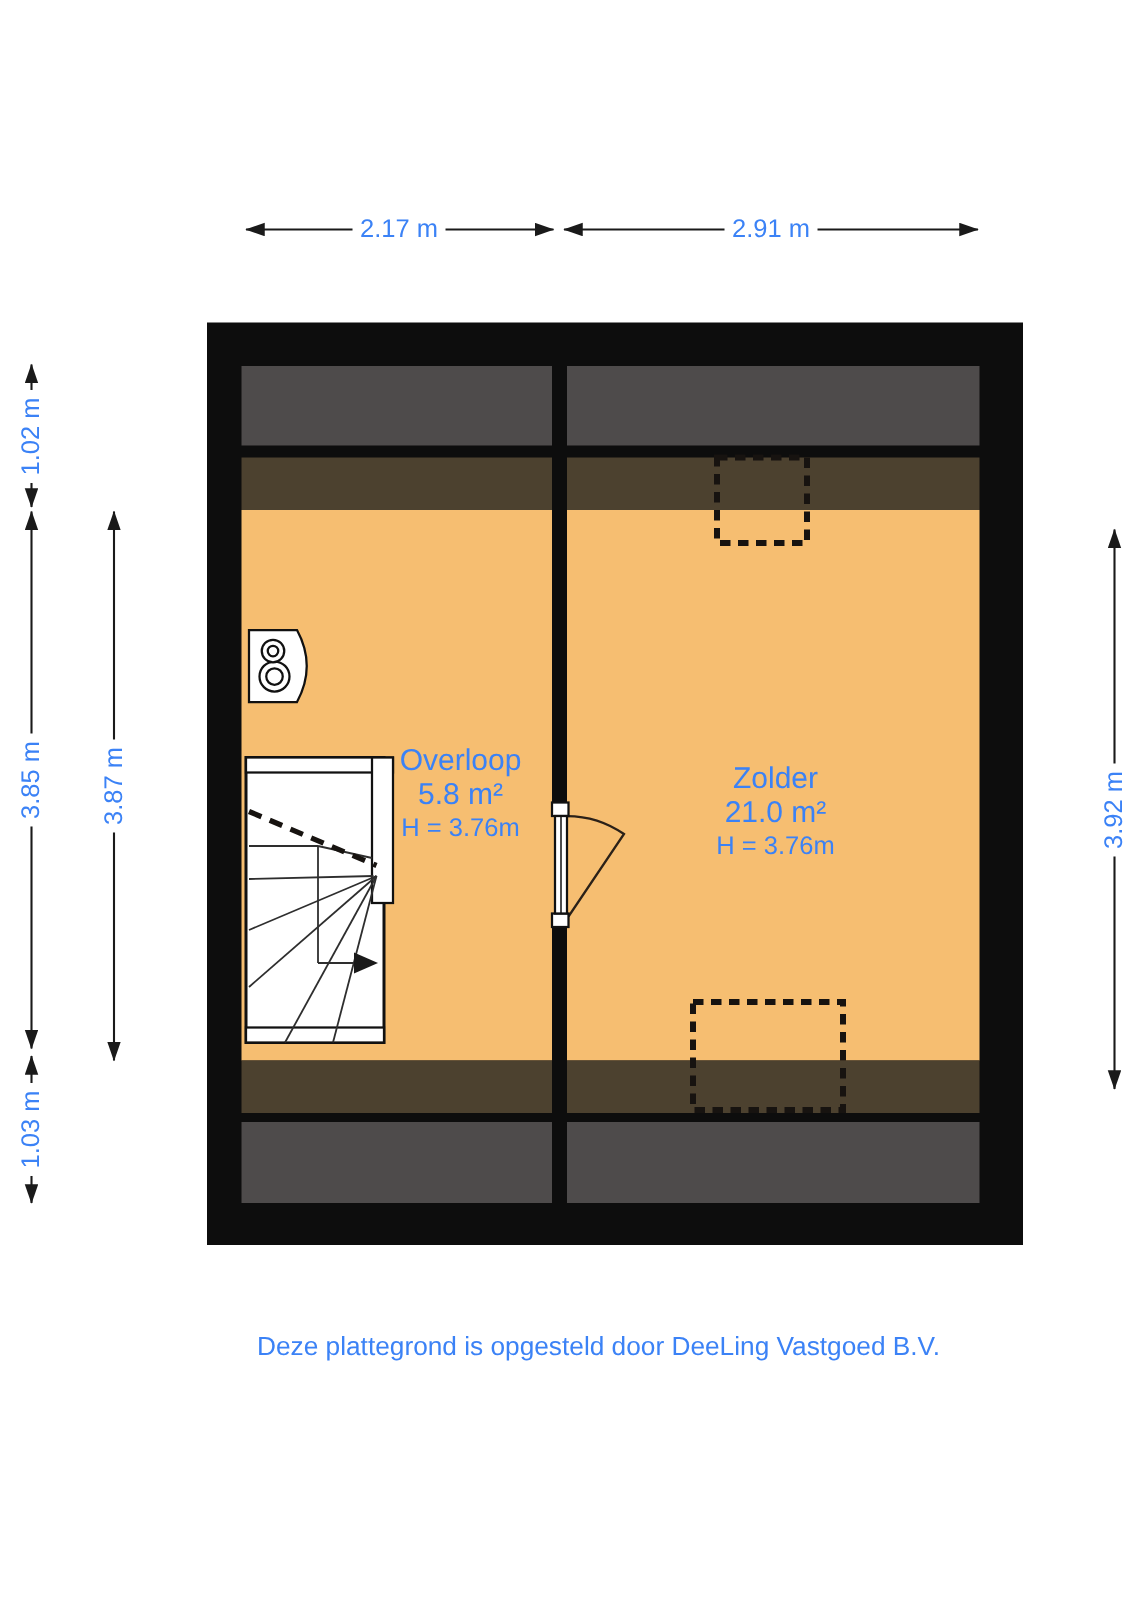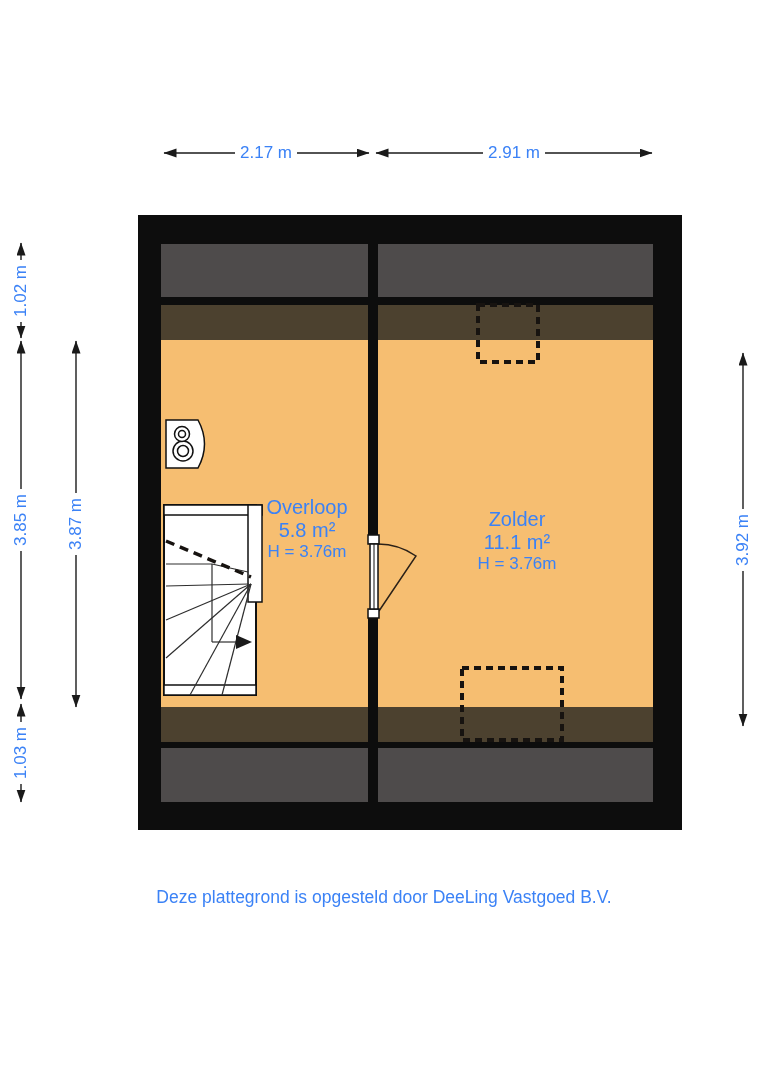--- a/index.html
+++ b/index.html
@@ -23,21 +23,21 @@
     font-size:17px;background:#ffffff;padding:0 5px;line-height:20px;
     transform:translate(-50%,-50%);
   }
   .dim-label.vert{transform:translate(-50%,-50%) rotate(-90deg);}
   .room-label{
     text-align:center;transform:translateX(-50%);
     font-size:20px;line-height:23px;
   }
   .room-label .h-line{font-size:17px;line-height:19px;}
   .footer{
-    position:absolute;z-index:2;left:384px;top:886px;transform:translateX(-50%);
+    position:absolute;z-index:2;left:399px;top:886px;transform:translateX(-50%);
     text-align:center;font-size:17.5px;line-height:22px;white-space:nowrap;
   }
 </style>
 </head>
 <body>
 
 <div class="canvas">
 
   <svg class="plan-svg" width="764" height="1080" viewBox="0 0 764 1080">
     <defs>
@@ -115,21 +115,21 @@
   <div class="label dim-label vert" style="left:76px;top:524px;">3.87 m</div>
   <div class="label dim-label vert" style="left:743px;top:540px;">3.92 m</div>
 
   <div class="label room-label" style="left:307px;top:496px;">
     <div>Overloop</div>
     <div>5.8 m²</div>
     <div class="h-line">H = 3.76m</div>
   </div>
   <div class="label room-label" style="left:517px;top:508px;">
     <div>Zolder</div>
-    <div>11.1 m²</div>
+    <div>21.0 m²</div>
     <div class="h-line">H = 3.76m</div>
   </div>
 
   <div class="footer">
     <div>Deze plattegrond is opgesteld door DeeLing Vastgoed B.V.</div>
   </div>
 
 </div>
 
 </body></html>

